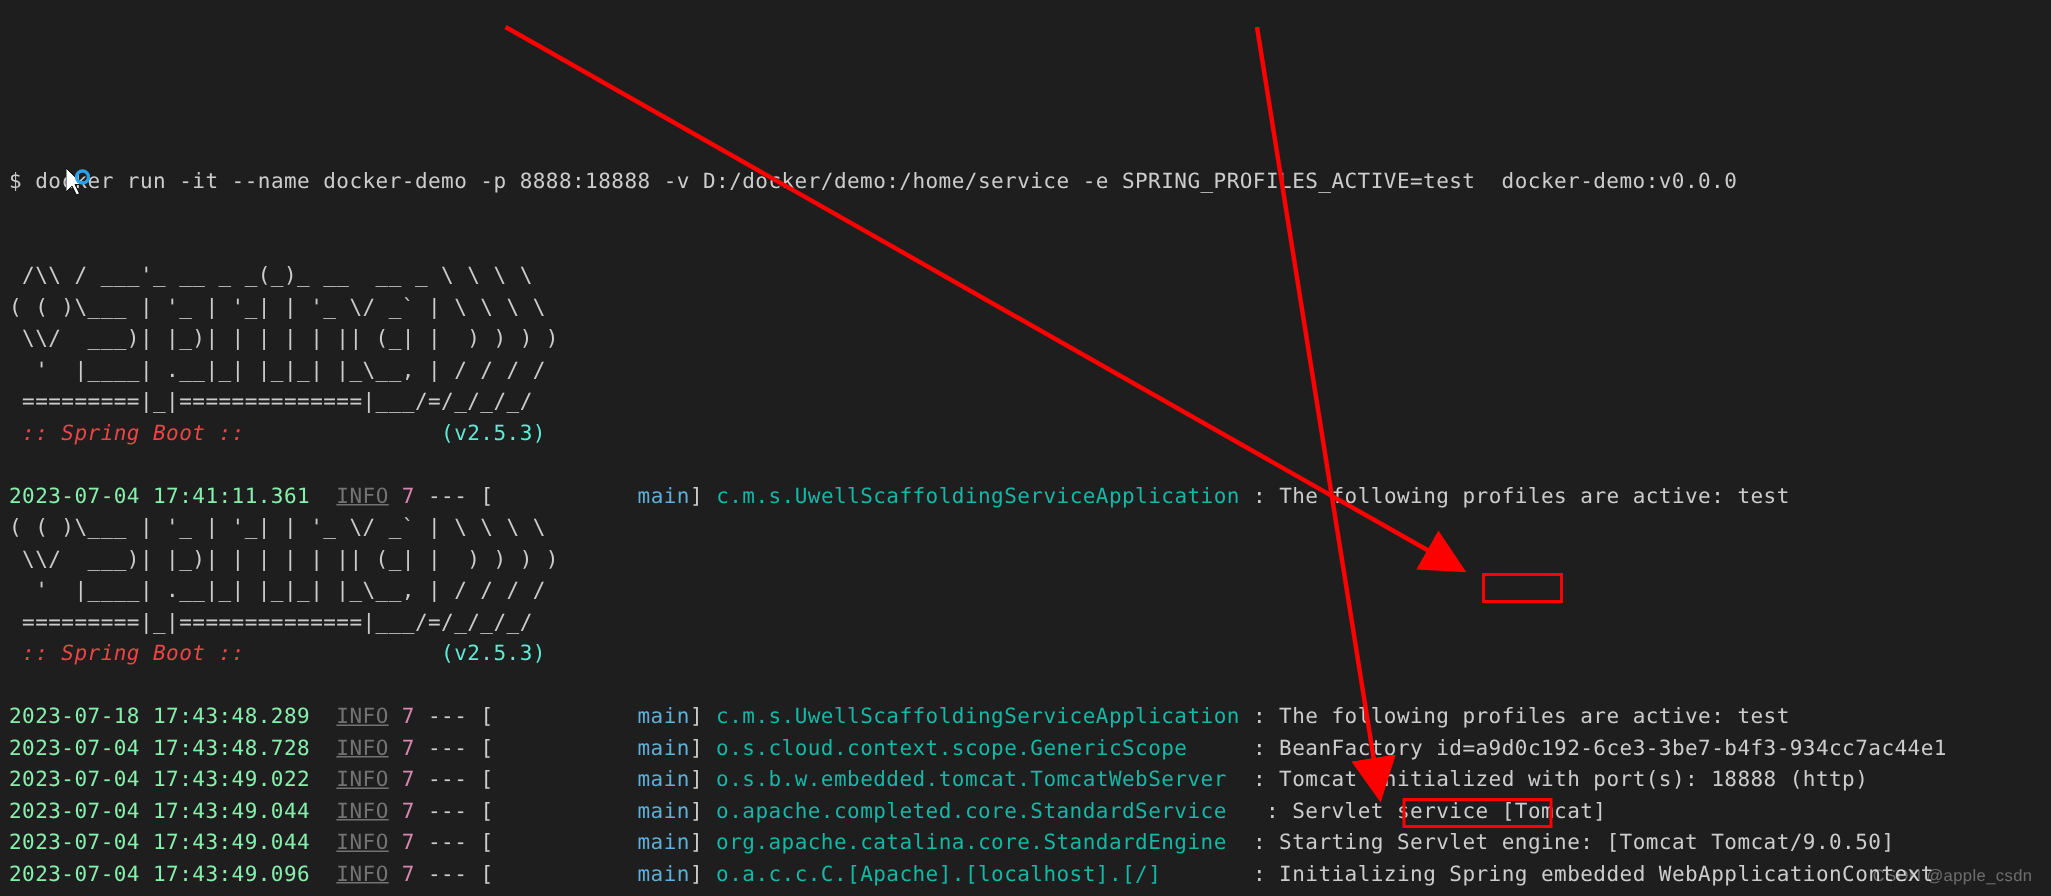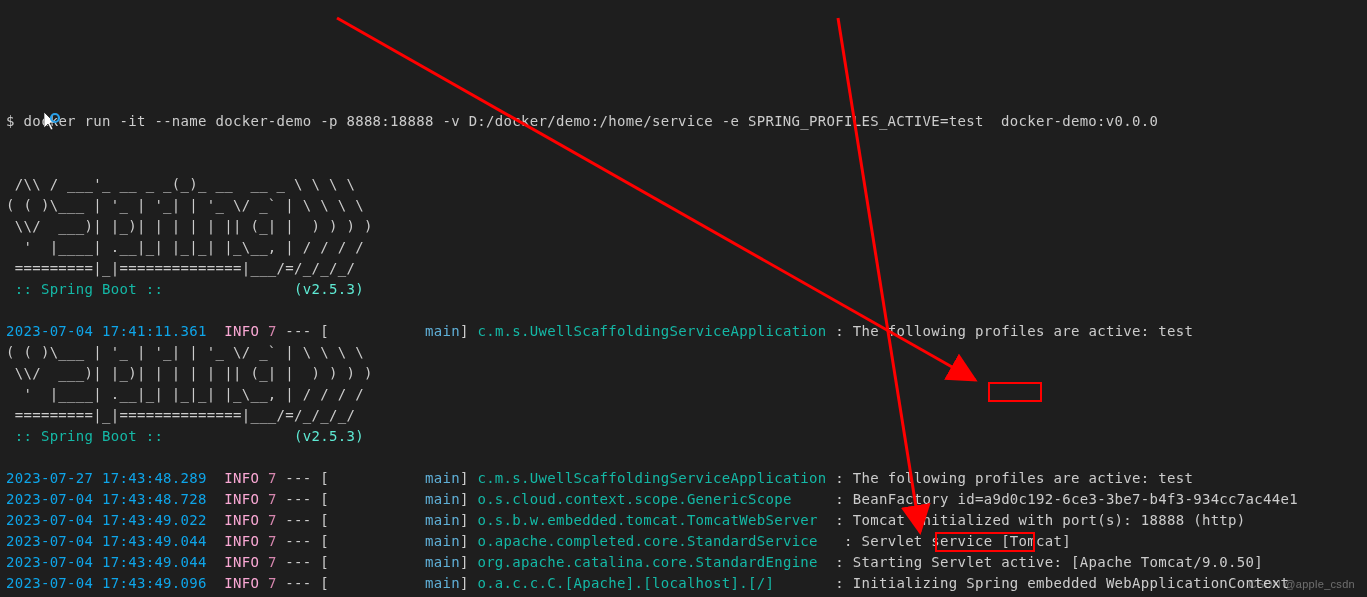--- a/index.html
+++ b/index.html
@@ -13,24 +13,24 @@
       white-space: pre;
       position: relative;
       width: 1367px;
       height: 597px;
       overflow: hidden;
       letter-spacing: 0.3px;
     }
     .prompt { color: #cccccc; }
     .cmd { color: #cccccc; }
     .ascii { color: #cccccc; }
-    .boot-label { color: #14b8a6; }
+    .boot-label { color: #ef4444; font-style: italic; }
     .version { color: #5eead4; }
-    .ts { color: #0ea5e9; }
-    .level-info { color: #f9a8d4; }
+    .ts { color: #86efac; }
+    .level-info { color: #737373; text-decoration: underline; }
     .pid { color: #d787af; }
     .sep { color: #cccccc; }
     .thread-main { color: #5fafd7; }
     .logger { color: #14b8a6; }
     .msg { color: #cccccc; }
     .highlight-box {
       border: 2px solid #ff0000;
       position: absolute;
       pointer-events: none;
     }
@@ -70,25 +70,25 @@
  =========|_|==============|___/=/_/_/_/</span>
 <span class="boot-label"> :: Spring Boot :: </span>              <span class="version">(v2.5.3)</span>
 
 <span class="ts">2023-07-04 17:41:11.361</span>  <span class="level-info">INFO</span> <span class="pid">7</span><span class="sep"> --- [</span>           <span class="thread-main">main</span>] <span class="logger">c.m.s.UwellScaffoldingServiceApplication</span><span class="msg"> : The following profiles are active: test</span>
 <span class="ascii">( ( )\___ | '_ | '_| | '_ \/ _` | \ \ \ \
  \\/  ___)| |_)| | | | | || (_| |  ) ) ) )
   '  |____| .__|_| |_|_| |_\__, | / / / /
  =========|_|==============|___/=/_/_/_/</span>
 <span class="boot-label"> :: Spring Boot :: </span>              <span class="version">(v2.5.3)</span>
 
-<span><span class="ts">2023-07-27 17:43:48.289</span>  <span class="level-info">INFO</span> <span class="pid">7</span> --- [           <span class="thread-main">main</span>] <span class="logger">c.m.s.UwellScaffoldingServiceApplication</span><span class="msg"> : The following profiles are active: test</span></span>
+<span><span class="ts">2023-07-18 17:43:48.289</span>  <span class="level-info">INFO</span> <span class="pid">7</span> --- [           <span class="thread-main">main</span>] <span class="logger">c.m.s.UwellScaffoldingServiceApplication</span><span class="msg"> : The following profiles are active: test</span></span>
 <span><span class="ts">2023-07-04 17:43:48.728</span>  <span class="level-info">INFO</span> <span class="pid">7</span> --- [           <span class="thread-main">main</span>] <span class="logger">o.s.cloud.context.scope.GenericScope   </span> <span class="msg"> : BeanFactory id=a9d0c192-6ce3-3be7-b4f3-934cc7ac44e1</span></span>
 <span><span class="ts">2023-07-04 17:43:49.022</span>  <span class="level-info">INFO</span> <span class="pid">7</span> --- [           <span class="thread-main">main</span>] <span class="logger">o.s.b.w.embedded.tomcat.TomcatWebServer</span> <span class="msg"> : Tomcat initialized with port(s): 18888 (http)</span></span>
 <span><span class="ts">2023-07-04 17:43:49.044</span>  <span class="level-info">INFO</span> <span class="pid">7</span> --- [           <span class="thread-main">main</span>] <span class="logger">o.apache.completed.core.StandardService </span> <span class="msg"> : Servlet service [Tomcat]</span></span>
-<span><span class="ts">2023-07-04 17:43:49.044</span>  <span class="level-info">INFO</span> <span class="pid">7</span> --- [           <span class="thread-main">main</span>] <span class="logger">org.apache.catalina.core.StandardEngine</span> <span class="msg"> : Starting Servlet active: [Apache Tomcat/9.0.50]</span></span>
+<span><span class="ts">2023-07-04 17:43:49.044</span>  <span class="level-info">INFO</span> <span class="pid">7</span> --- [           <span class="thread-main">main</span>] <span class="logger">org.apache.catalina.core.StandardEngine</span> <span class="msg"> : Starting Servlet engine: [Tomcat Tomcat/9.0.50]</span></span>
 <span><span class="ts">2023-07-04 17:43:49.096</span>  <span class="level-info">INFO</span> <span class="pid">7</span> --- [           <span class="thread-main">main</span>] <span class="logger">o.a.c.c.C.[Apache].[localhost].[/]     </span> <span class="msg"> : Initializing Spring embedded WebApplicationContext</span></span>
 <span><span class="ts">2023-07-04 17:43:49.097</span>  <span class="level-info">INFO</span> <span class="pid">7</span> --- [           <span class="thread-main">main</span>] <span class="logger">w.s.c.ServletWebServerApplicationContext</span><span class="msg"> : Root WebApplicationContext: initialization completed in 783 ms</span></span>
 
 
 
 </div>
 
 <svg class="arrow-svg">
   <defs>
     <marker id="ah" markerWidth="12" markerHeight="12" refX="9" refY="5" orient="auto">

